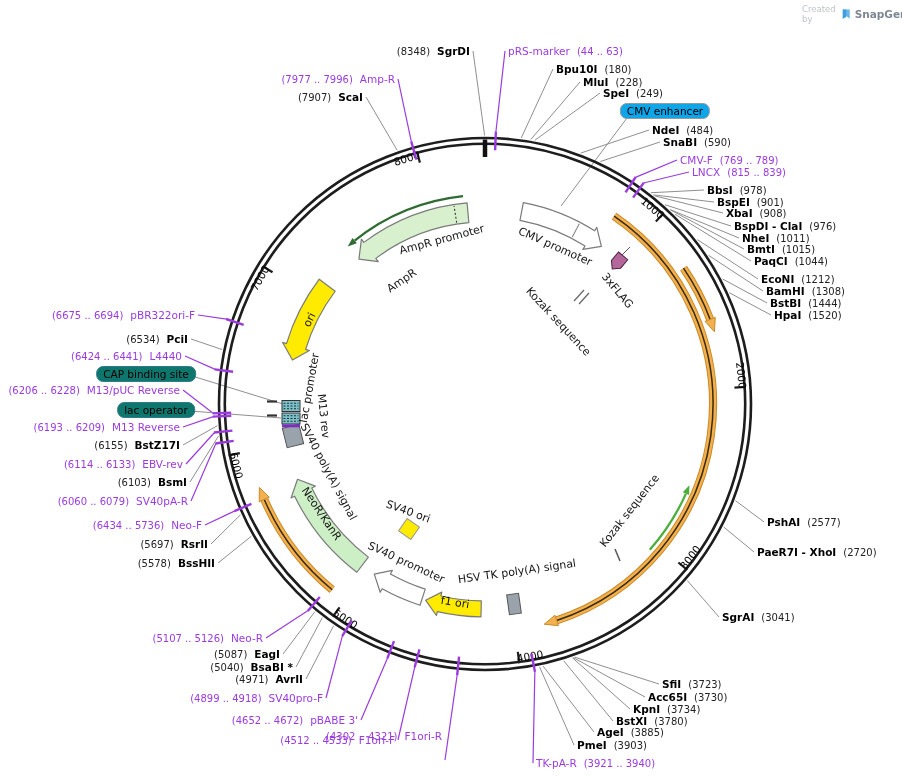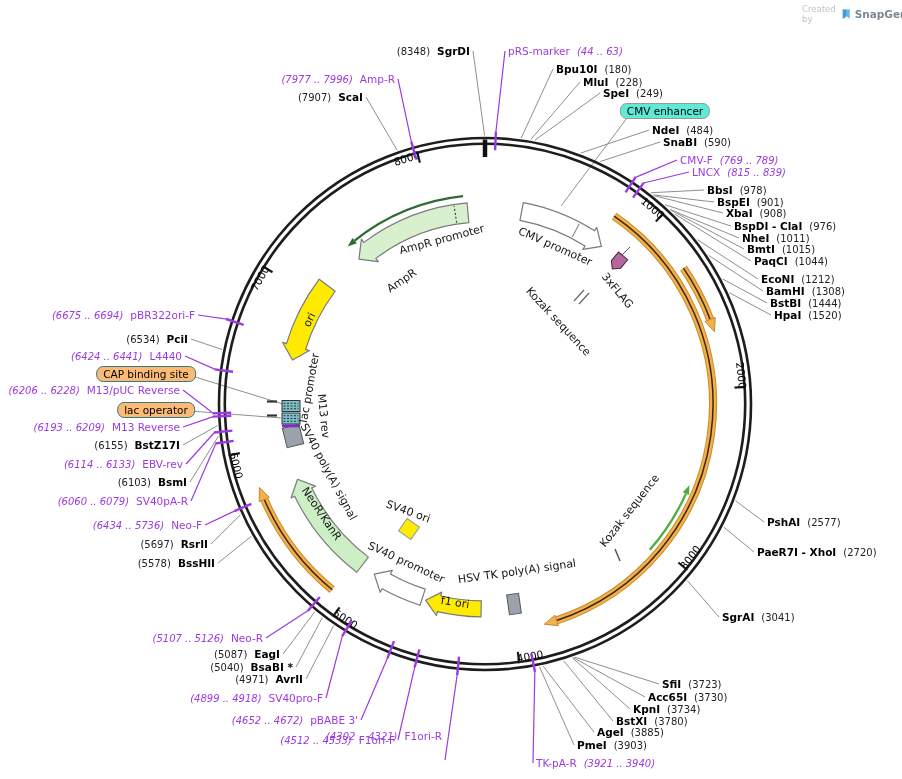--- a/index.html
+++ b/index.html
@@ -6,26 +6,26 @@
   #stage{position:relative;width:902px;height:779px;background:#fff;overflow:hidden;
          font-family:"DejaVu Sans",sans-serif;}
   #map-svg{position:absolute;left:0;top:0;}
   #labels{position:absolute;left:0;top:0;width:100%;height:100%;pointer-events:none;}
   .lbl{position:absolute;white-space:nowrap;font-size:10.5px;line-height:13px;pointer-events:auto;}
   .lbl.side-r{transform:translate(0,-50%);}
   .lbl.side-l{transform:translate(-100%,-50%);}
   .lbl .nm{font-weight:bold;color:#000;}
   .lbl .ps{font-size:10px;color:#222;}
   .lbl.primer .nm{font-weight:normal;color:#9B3BDF;}
-  .lbl.primer .ps{color:#9B3BDF;font-style:italic;}
+  .lbl.primer .ps{color:#9B3BDF;}
   .lbl .gap{display:inline-block;width:7px;}
   .box-label{position:absolute;transform:translate(-50%,-50%);white-space:nowrap;
-    font-size:10.5px;color:#000;background:#5eead4;border:1px solid #999;border-radius:7px;
+    font-size:10.5px;color:#000;background:#0ea5e9;border:1px solid #999;border-radius:7px;
     padding:1px 6px;pointer-events:auto;}
-  .box-label.teal{background:#fdba74;border-color:#2E7D88;}
+  .box-label.teal{background:#0f766e;border-color:#2E7D88;}
   #title-block{position:absolute;left:488px;top:392px;transform:translateX(-50%);
     text-align:center;color:#000;}
   #title-block .t1{font-size:12.5px;font-weight:bold;white-space:nowrap;}
   #title-block .t2{font-size:11px;margin-top:1px;}
   #credit{position:absolute;left:802px;top:4px;display:flex;align-items:center;gap:4px;}
   #credit .c1{font-size:8.5px;color:#BFC4C9;}
   #credit .c2{font-size:10.5px;font-weight:600;color:#7E8894;}
 </style>
 </head>
 <body>

